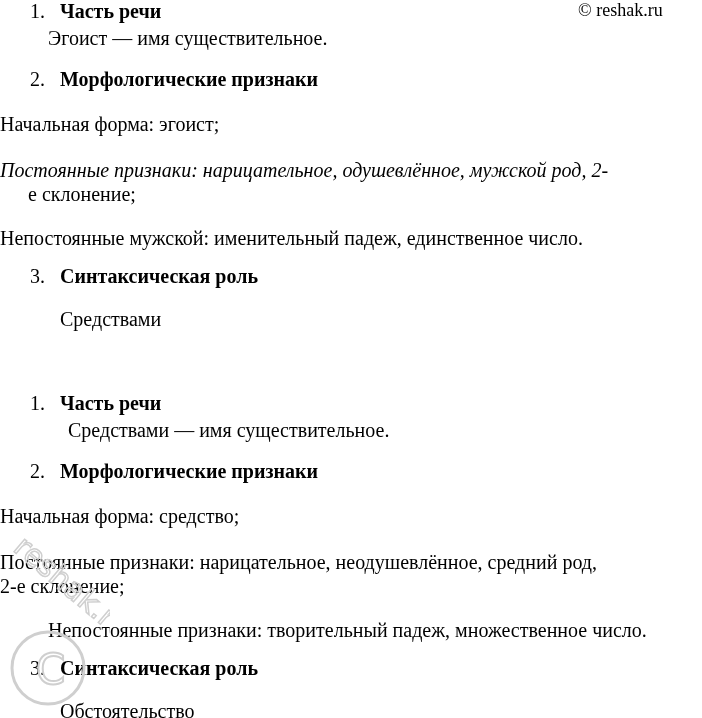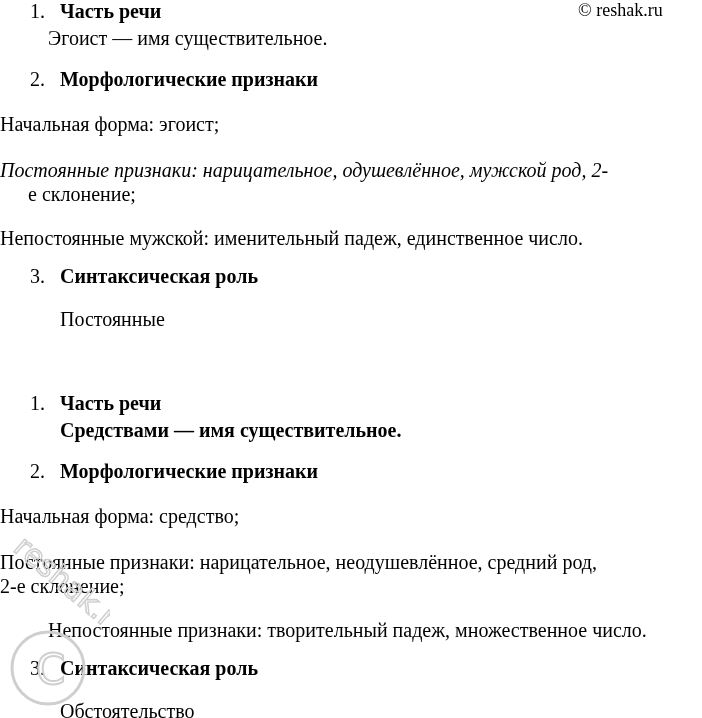--- a/index.html
+++ b/index.html
@@ -25,27 +25,27 @@
   <span class="abs num" style="left:30px;top:68px;">2.</span>
   <span class="abs head" style="left:60px;top:68px;">Морфологические признаки</span>
 
   <div class="abs txt" style="left:0px;top:113px;font-family:Liberation Serif, serif;">Начальная форма: эгоист;</div>
   <div class="abs txt" style="left:0px;top:159px;font-style:italic;">Постоянные признаки: нарицательное, одушевлённое, мужской род, 2-</div>
   <div class="abs txt" style="left:0px;top:183px;margin-left:28px;">е склонение;</div>
   <div class="abs txt" style="left:0px;top:227px;">Непостоянные мужской: именительный падеж, единственное число.</div>
 
   <span class="abs num" style="left:30px;top:265px;">3.</span>
   <span class="abs head" style="left:60px;top:265px;">Синтаксическая роль</span>
-  <div class="abs txt" style="left:60px;top:308px;">Постоянные</div>
+  <div class="abs txt" style="left:60px;top:308px;">Средствами</div>
 </div>
 
 <div>
   <span class="abs num" style="left:30px;top:392px;">1.</span>
   <span class="abs head" style="left:60px;top:392px;">Часть речи</span>
-  <div class="abs txt" style="left:60px;top:419px;font-weight:bold;">Средствами — имя существительное.</div>
+  <div class="abs txt" style="left:68px;top:419px;">Средствами — имя существительное.</div>
 
   <span class="abs num" style="left:30px;top:460px;">2.</span>
   <span class="abs head" style="left:60px;top:460px;">Морфологические признаки</span>
 
   <div class="abs txt" style="left:0px;top:505px;text-align:center;">Начальная форма: средство;</div>
   <div class="abs txt" style="left:0px;top:551px;">Постоянные признаки: нарицательное, неодушевлённое, средний род,</div>
   <div class="abs txt" style="left:0px;top:575px;">2-е склонение;</div>
   <div class="abs txt" style="left:0px;top:619px;margin-left:48px;">Непостоянные признаки: творительный падеж, множественное число.</div>
 
   <span class="abs num" style="left:30px;top:657px;">3.</span>

